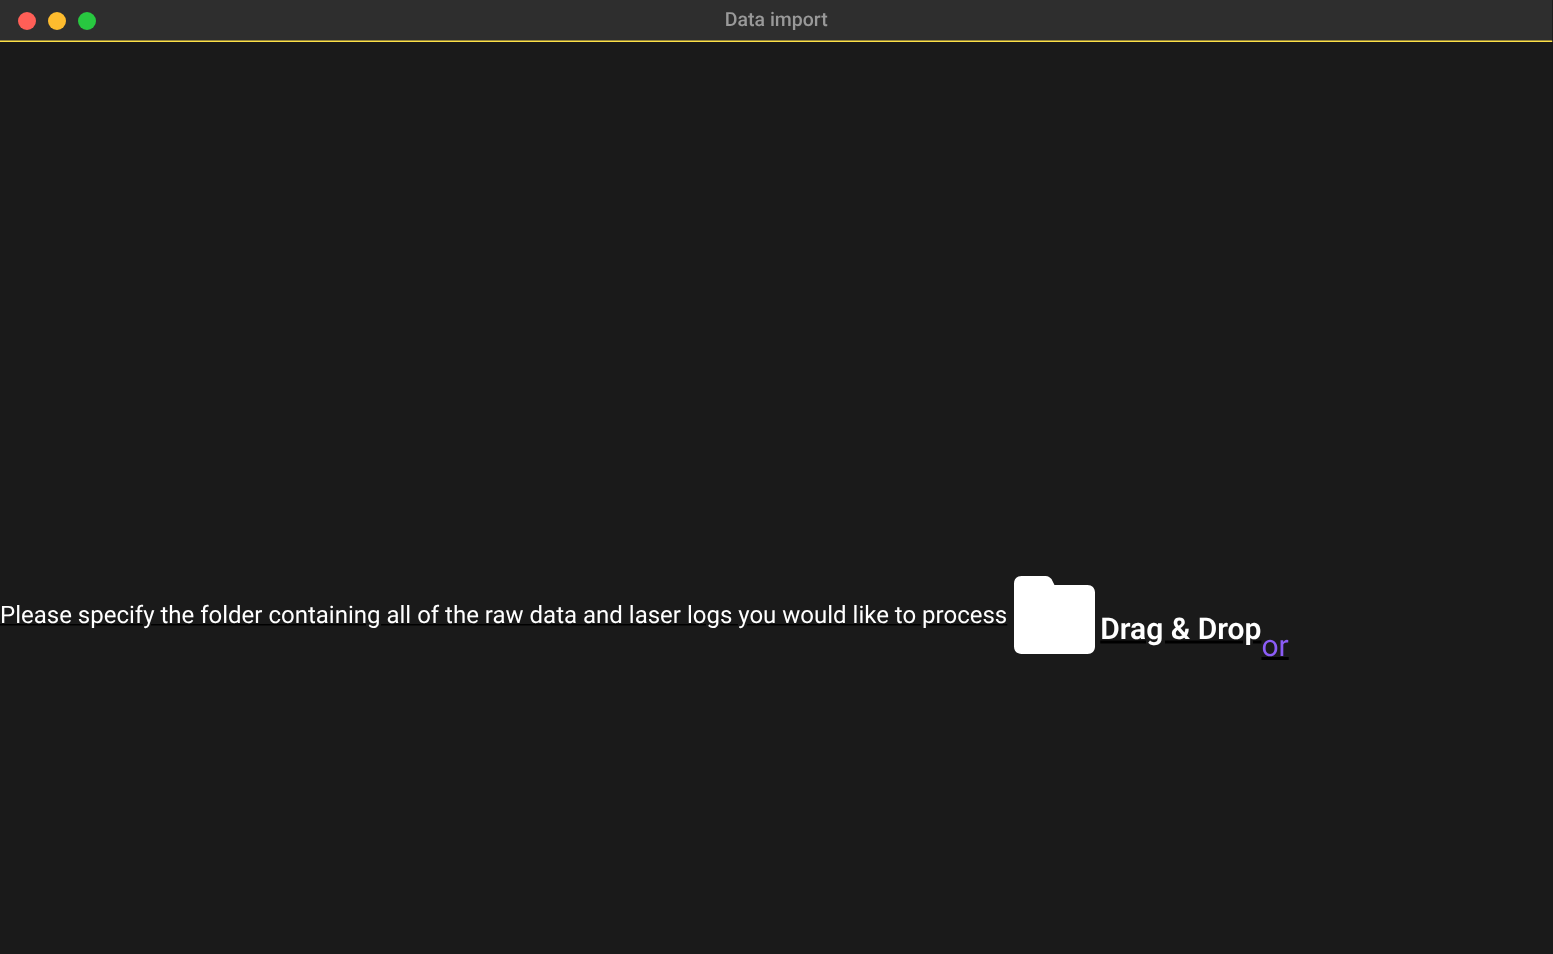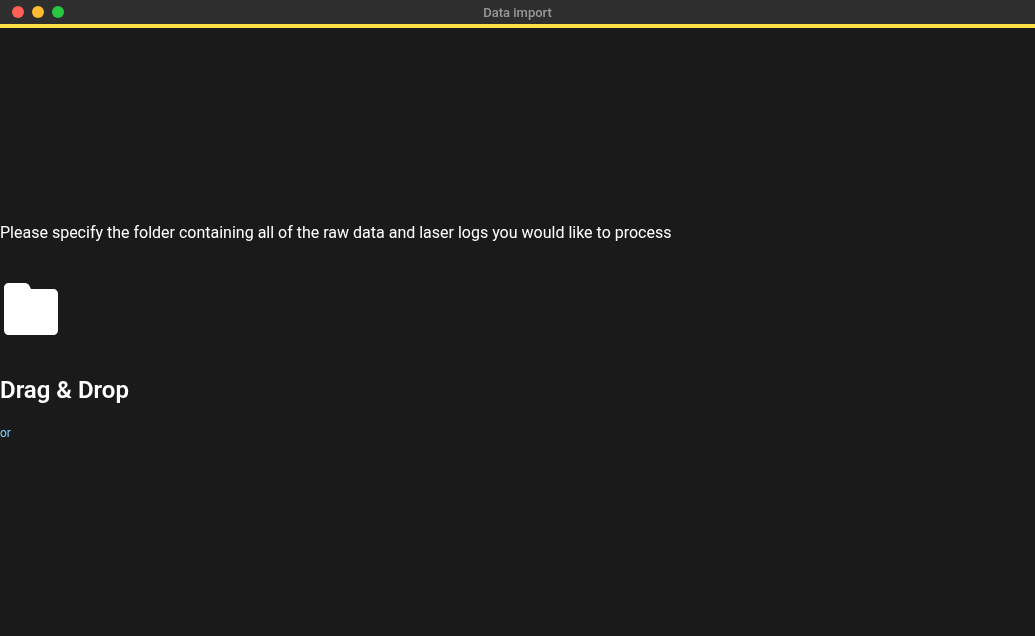--- a/index.html
+++ b/index.html
@@ -24,21 +24,21 @@
       flex-direction: column;
     }
     
     .titlebar {
       height: 28px;
       background: #2e2e2e;
       display: flex;
       align-items: center;
       padding: 0 12px;
       position: relative;
-      border-bottom: 4px solid #fde047;
+      border-bottom: 1px solid #fde047;
     }
     
     .traffic-lights {
       display: flex;
       gap: 8px;
       align-items: center;
     }
     
     .traffic-light {
       width: 12px;
@@ -64,51 +64,52 @@
       transform: translateX(-50%);
       color: #999;
       font-size: 13px;
       font-weight: 500;
     }
     
     .content {
       flex: 1;
       background: #1a1a1a;
       display: flex;
-      flex-direction: column;
-      align-items: flex-start;
+      flex-direction: row;
+      align-items: center;
       padding-top: 195px;
+      text-decoration: underline;
     }
     
     .instruction {
       color: #ffffff;
       font-size: 16px;
       font-weight: 400;
       margin-bottom: 40px;
       text-align: center;
     }
     
     .folder-icon {
       margin-bottom: 38px;
     }
     
     .folder-icon svg {
       display: block;
     }
     
     .drag-drop-label {
       color: #ffffff;
-      font-size: 24px;
+      font-size: 20px;
       font-weight: 600;
       margin-bottom: 22px;
     }
     
     .or-label {
-      color: #7dd3fc;
-      font-size: 12px;
+      color: #8b5cf6;
+      font-size: 20px;
       font-weight: 400;
       margin-bottom: 0;
     }
     
     .browse-button {
       background: #3a3a3a;
       color: #ffffff;
       border: 1px solid #4a4a4a;
       padding: 6px 0;
       width: 146px;

